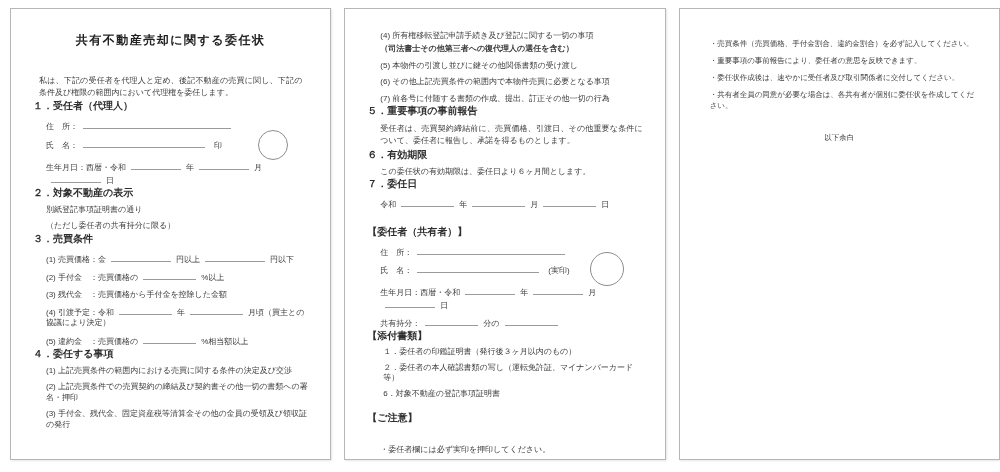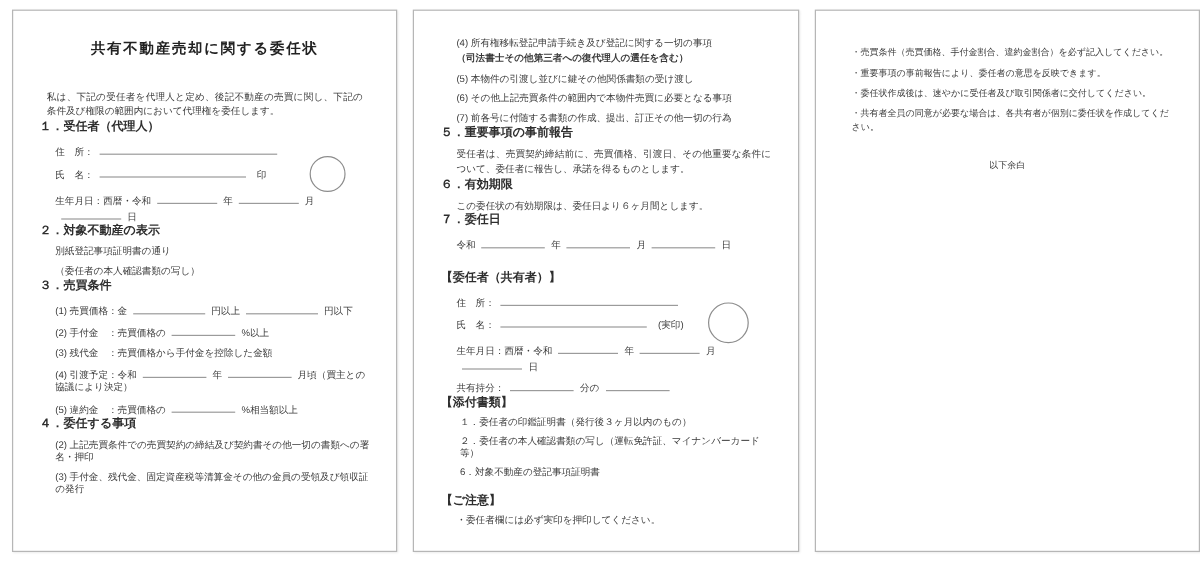--- a/index.html
+++ b/index.html
@@ -96,21 +96,21 @@
         <span>氏　名：</span><span class="bl w125"></span><span class="seal-label">印</span>
         <span class="seal s1"></span>
       </div>
 
       <div class="row gap">
         <span>生年月日：西暦・令和</span><span class="bl w52"></span><span>年</span><span class="bl w52"></span><span>月</span><span class="bl w52"></span><span>日</span>
       </div>
 
       <h2 class="sec mt-sec-lg">２．対象不動産の表示</h2>
       <div class="txt">別紙登記事項証明書の通り</div>
-      <div class="txt">（委任者の本人確認書類の写し）</div>
+      <div class="txt">（ただし委任者の共有持分に限る）</div>
 
       <h2 class="sec mt-sec">３．売買条件</h2>
 
       <div class="row first">
         <span>(1) 売買価格：金</span><span class="bl w62"></span><span>円以上</span><span class="bl w62"></span><span>円以下</span>
       </div>
 
       <div class="row">
         <span>(2) 手付金　：売買価格の</span><span class="bl w55"></span><span>%以上</span>
       </div>
@@ -119,20 +119,21 @@
 
       <div class="row">
         <span>(4) 引渡予定：令和</span><span class="bl w55"></span><span>年</span><span class="bl w55"></span><span>月頃（買主との協議により決定）</span>
       </div>
 
       <div class="row">
         <span>(5) 違約金　：売買価格の</span><span class="bl w55"></span><span>%相当額以上</span>
       </div>
 
       <h2 class="sec mt-sec">４．委任する事項</h2>
+      <div class="list-item">(1) 上記売買条件の範囲内における売買に関する条件の決定及び交渉</div>
       <div class="list-item">(2) 上記売買条件での売買契約の締結及び契約書その他一切の書類への署名・押印</div>
       <div class="list-item">(3) 手付金、残代金、固定資産税等清算金その他の金員の受領及び領収証の発行</div>
     </div>
   </div>
 
   <div class="page">
     <div class="inner">
       <div class="list-item" style="margin-top:0;">(4) 所有権移転登記申請手続き及び登記に関する一切の事項</div>
       <div class="list-item sub-indent" style="margin-top:3px;">（司法書士その他第三者への復代理人の選任を含む）</div>
       <div class="list-item">(5) 本物件の引渡し並びに鍵その他関係書類の受け渡し</div>
@@ -168,21 +169,21 @@
       <div class="row">
         <span>共有持分：</span><span class="bl w55"></span><span>分の</span><span class="bl w55"></span>
       </div>
 
       <h2 class="sec mt-sec">【添付書類】</h2>
       <div class="attach-item">１．委任者の印鑑証明書（発行後３ヶ月以内のもの）</div>
       <div class="attach-item">２．委任者の本人確認書類の写し（運転免許証、マイナンバーカード等）</div>
       <div class="attach-item">6．対象不動産の登記事項証明書</div>
 
       <h2 class="sec" style="margin-top:12px;">【ご注意】</h2>
-      <div class="txt" style="margin-top:5px;">・委任者欄には必ず実印を押印してください。</div>
+      <div class="txt" style="margin-top:21px;font-family:Liberation Mono, monospace;">・委任者欄には必ず実印を押印してください。</div>
     </div>
   </div>
 
   <div class="page">
     <div class="inner" style="font-size:7.5px;">
       <div class="p3-bullets">
         <div class="b">・売買条件（売買価格、手付金割合、違約金割合）を必ず記入してください。</div>
         <div class="b">・重要事項の事前報告により、委任者の意思を反映できます。</div>
         <div class="b">・委任状作成後は、速やかに受任者及び取引関係者に交付してください。</div>
         <div class="b">・共有者全員の同意が必要な場合は、各共有者が個別に委任状を作成してください。</div>

